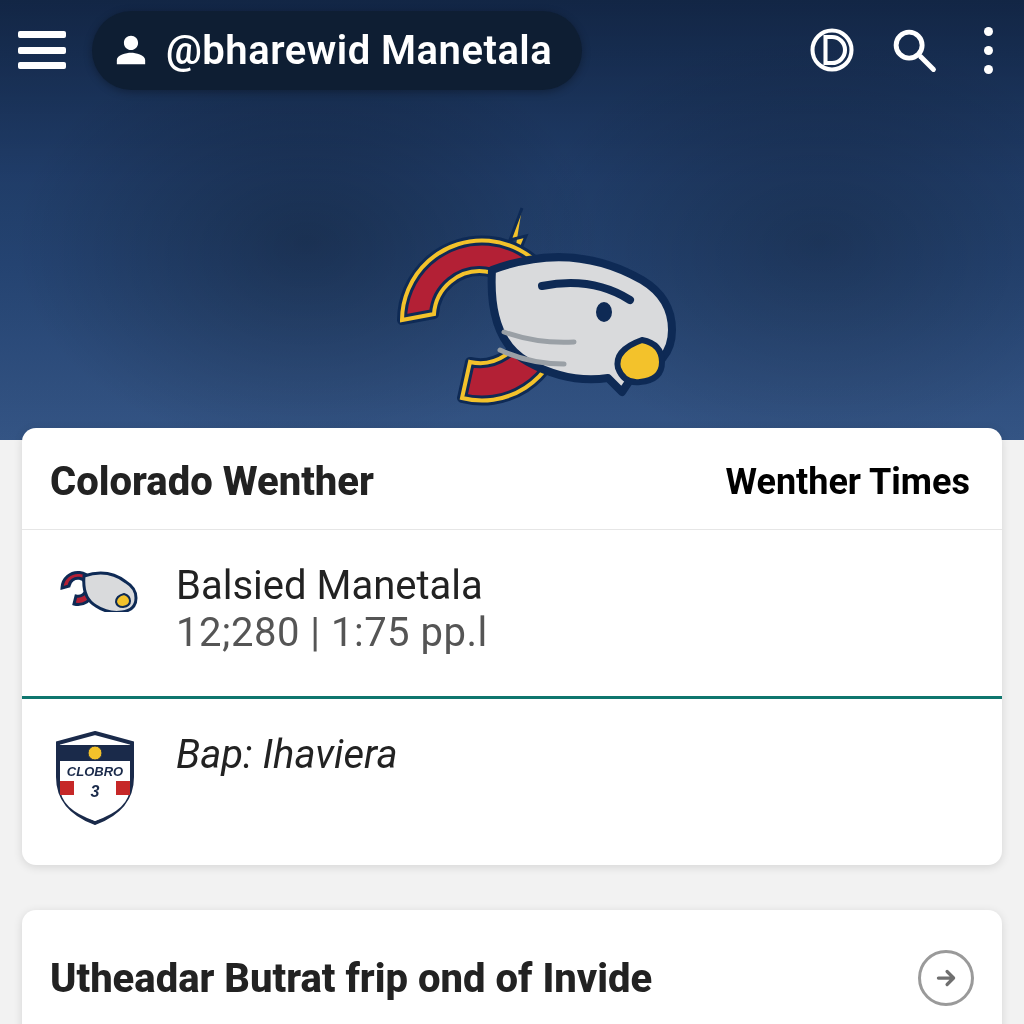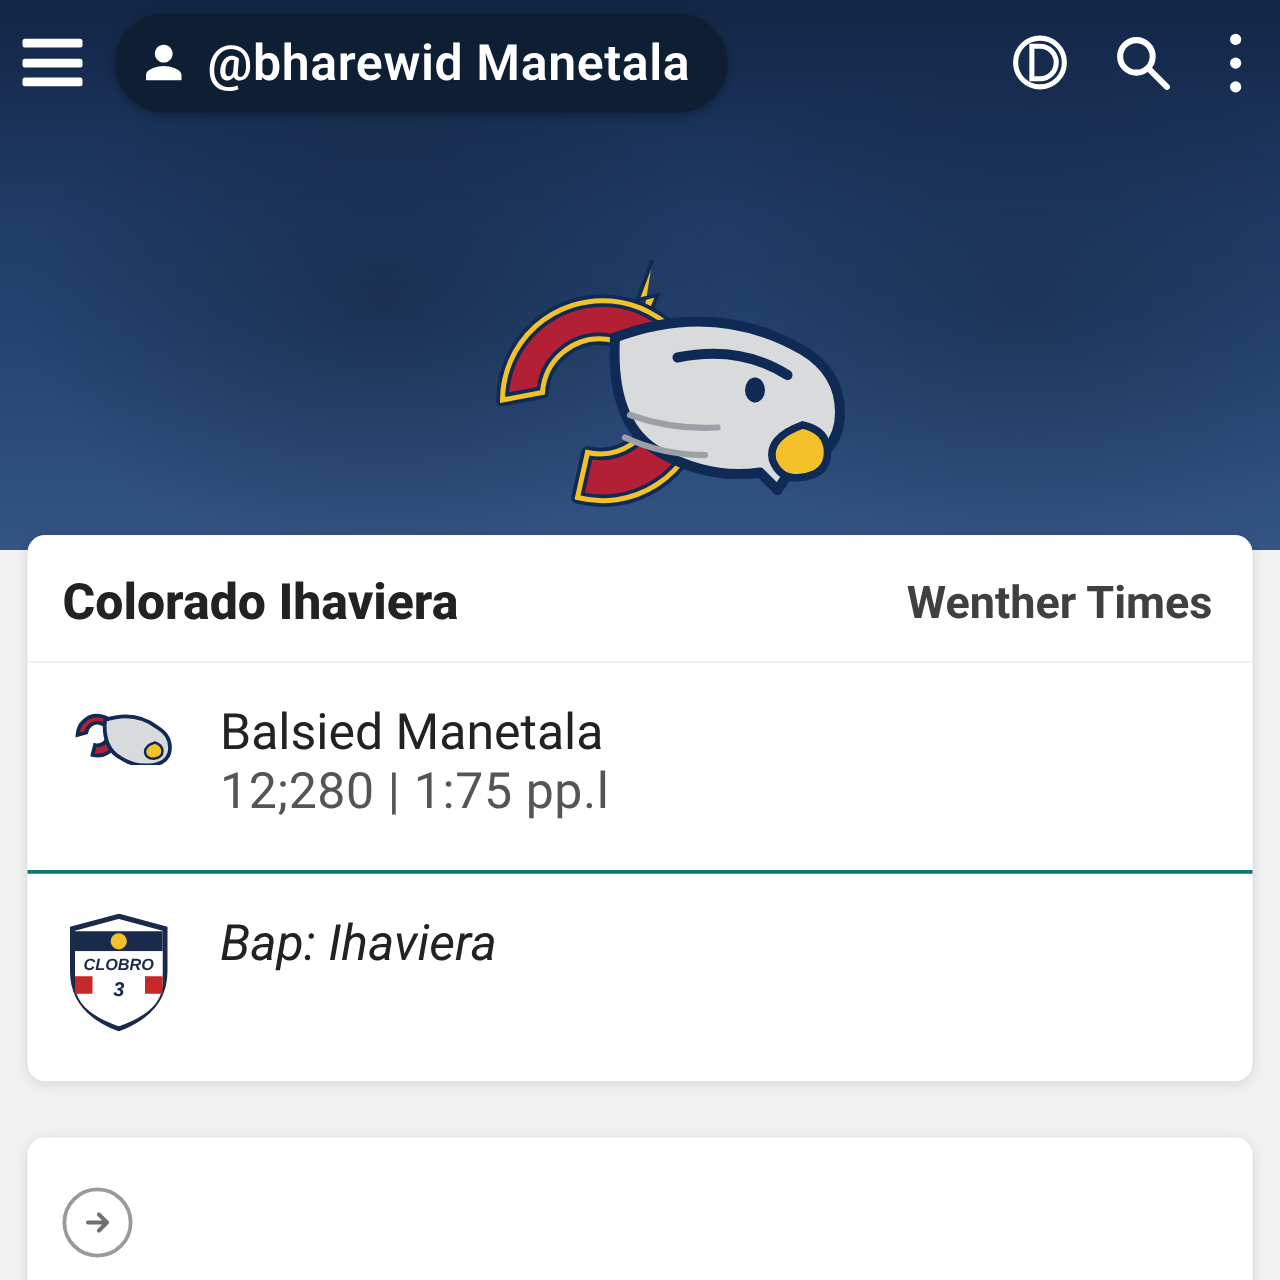--- a/index.html
+++ b/index.html
@@ -45,21 +45,21 @@
   .card {
     position: absolute; left: 22px; right: 22px; top: 428px;
     background: #fff; border-radius: 14px; box-shadow: 0 2px 10px rgba(0,0,0,0.12);
     padding: 0;
   }
   .card-header {
     display: flex; align-items: center; justify-content: space-between;
     padding: 30px 32px 24px 28px; border-bottom: 1px solid #e6e6e6;
   }
   .team-name { font-size: 40px; font-weight: 800; color: #222; }
-  .link-right { font-size: 36px; font-weight: 700; color: #404040; cursor: pointer; }
+  .link-right { font-size: 36px; font-weight: 700; color: #000000; cursor: pointer; }
   .row { display: flex; align-items: flex-start; gap: 36px; padding: 32px 28px 40px 28px; }
   .row + .row { border-top: 3px solid #0f766e; font-style: italic; }
   .row-logo { width: 90px; display: flex; align-items: center; justify-content: center; }
   .row-text .title { font-size: 40px; color: #222; }
   .row-text .meta { font-size: 40px; color: #555; letter-spacing: 0.5px; }
   .news-card {
     position: absolute; left: 22px; right: 22px; top: 910px;
     background: #fff; border-radius: 14px; box-shadow: 0 2px 10px rgba(0,0,0,0.12);
     padding: 40px 28px; display: flex; align-items: center; justify-content: space-between; gap: 20px;
   }
@@ -153,21 +153,21 @@
 
           <path d="M158 150 q30 14 64 14" fill="none" stroke="#9aa0a6" stroke-width="5" stroke-linecap="round"></path>
           <path d="M162 132 q34 12 70 10" fill="none" stroke="#9aa0a6" stroke-width="5" stroke-linecap="round"></path>
         </g>
       </svg>
     </div>
   </div>
 
   <div class="card">
     <div class="card-header">
-      <div class="team-name">Colorado Ihaviera</div>
+      <div class="team-name">Colorado Wenther</div>
       <div class="link-right">Wenther Times</div>
     </div>
 
     <div class="row">
       <div class="row-logo">
         <svg viewBox="0 0 90 50" width="90" height="50">
           <path d="M12 26 a16 16 0 1 1 12 16 l2 -8 a9 9 0 1 0 -7 -10 z" fill="#b32035" stroke="#0e2a55" stroke-width="3"></path>
           <path d="M34 14 q24 -8 42 6 q10 6 10 16 q0 12 -14 14 q-14 2 -26 -6 q-14 -8 -12 -30 z" fill="#d9dadc" stroke="#0e2a55" stroke-width="3"></path>
           <path d="M74 32 q6 2 6 7 q0 5 -7 6 q-6 0 -7 -5 q0 -6 8 -8 z" fill="#f3c22b" stroke="#0e2a55" stroke-width="2"></path>
         </svg>
@@ -192,20 +192,21 @@
           <text x="41" y="66" text-anchor="middle" font-family="Arial Black, Arial" font-size="16" font-weight="900" fill="#1a2a4a">3</text>
         </svg>
       </div>
       <div class="row-text">
         <div class="title">Bap: Ihaviera</div>
       </div>
     </div>
   </div>
 
   <div class="news-card">
+    <div class="news-title">Utheadar Butrat frip ond of Invide</div>
     <div class="arrow-circle">
       <svg viewBox="0 0 24 24">
           <path d="M5 12h14M13 6l6 6-6 6" stroke-linecap="round" stroke-linejoin="round"></path>
         </svg>
     </div>
   </div>
 
 </div>
 
 </body></html>

